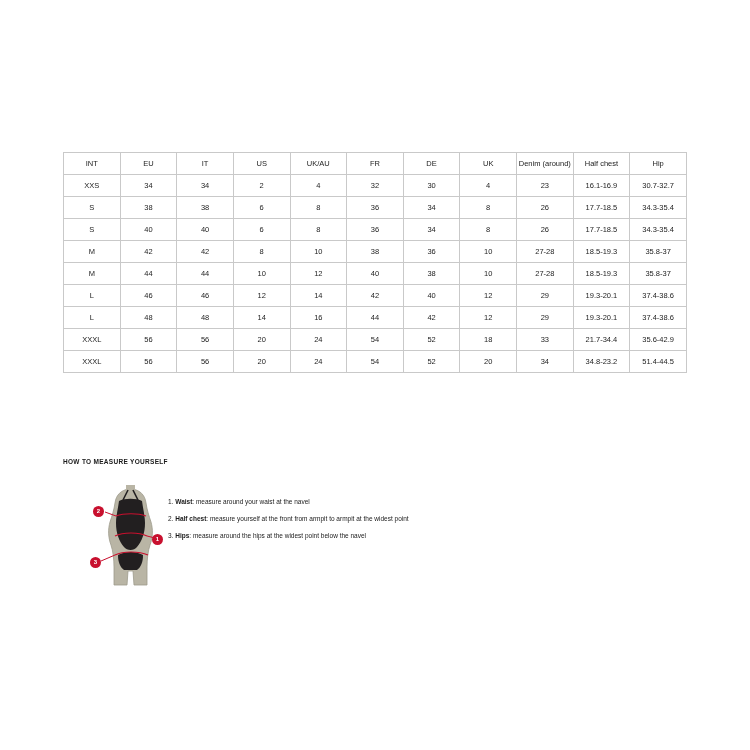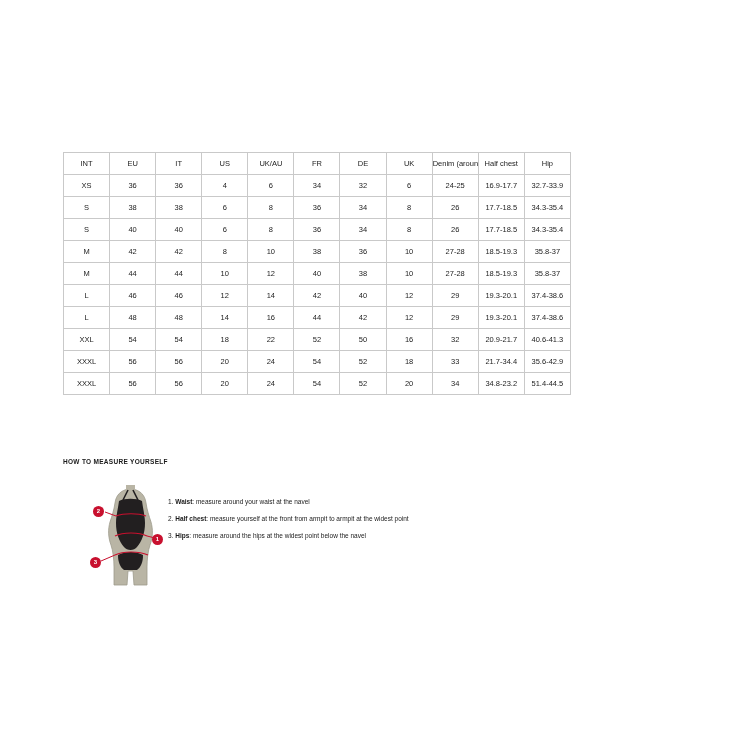--- a/index.html
+++ b/index.html
@@ -21,21 +21,21 @@
     top: 0;
     width: 750px;
     height: 750px;
   }
 
   
   .size-table-wrap {
     position: absolute;
     left: 63px;
     top: 152px;
-    width: 508px;
+    width: 624px;
   }
   table.size-table {
     border-collapse: collapse;
     width: 100%;
     table-layout: fixed;
   }
   table.size-table th,
   table.size-table td {
     border: 1px solid #c9c9c9;
     height: 21px;
@@ -124,31 +124,31 @@
           <th>FR</th>
           <th>DE</th>
           <th>UK</th>
           <th>Denim (around)</th>
           <th>Half chest</th>
           <th>Hip</th>
         </tr>
       </thead>
       <tbody>
         <tr>
-          <td>XS</td>
-          <td>36</td>
-          <td>36</td>
+          <td>XXS</td>
+          <td>34</td>
+          <td>34</td>
+          <td>2</td>
           <td>4</td>
-          <td>6</td>
-          <td>34</td>
           <td>32</td>
-          <td>6</td>
-          <td>24-25</td>
-          <td>16.9-17.7</td>
-          <td>32.7-33.9</td>
+          <td>30</td>
+          <td>4</td>
+          <td>23</td>
+          <td>16.1-16.9</td>
+          <td>30.7-32.7</td>
         </tr>
         <tr>
           <td>S</td>
           <td>38</td>
           <td>38</td>
           <td>6</td>
           <td>8</td>
           <td>36</td>
           <td>34</td>
           <td>8</td>
@@ -213,33 +213,20 @@
           <td>48</td>
           <td>48</td>
           <td>14</td>
           <td>16</td>
           <td>44</td>
           <td>42</td>
           <td>12</td>
           <td>29</td>
           <td>19.3-20.1</td>
           <td>37.4-38.6</td>
-        </tr>
-        <tr>
-          <td>XXL</td>
-          <td>54</td>
-          <td>54</td>
-          <td>18</td>
-          <td>22</td>
-          <td>52</td>
-          <td>50</td>
-          <td>16</td>
-          <td>32</td>
-          <td>20.9-21.7</td>
-          <td>40.6-41.3</td>
         </tr>
         <tr>
           <td>XXXL</td>
           <td>56</td>
           <td>56</td>
           <td>20</td>
           <td>24</td>
           <td>54</td>
           <td>52</td>
           <td>18</td>

